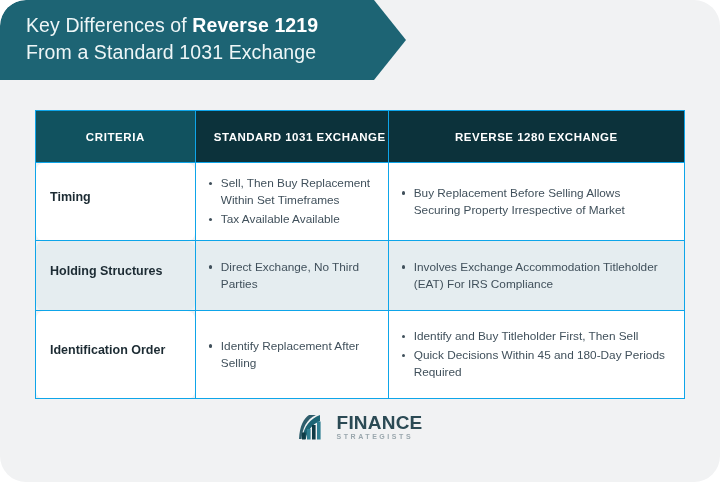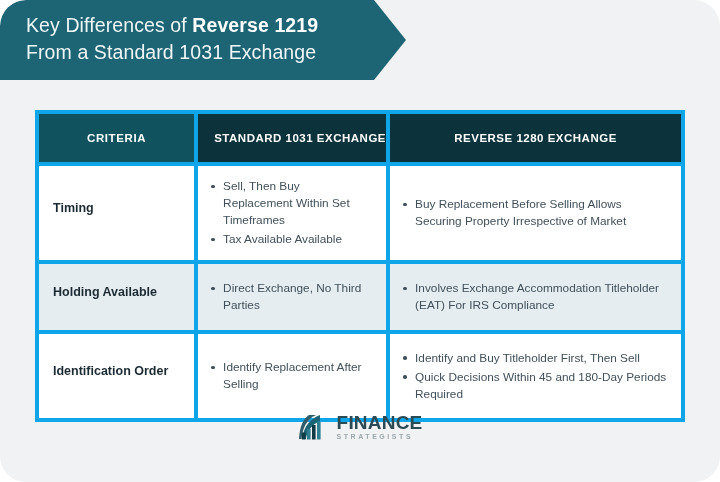--- a/index.html
+++ b/index.html
@@ -57,21 +57,21 @@
     position: absolute;
     left: 35px;
     top: 110px;
     width: 650px;
     border-collapse: collapse;
     table-layout: fixed;
   }
 
   #comparison-table td, #comparison-table th {
     vertical-align: middle;
-    border: 4px solid #0ea5e9;
+    border: 1px solid #0ea5e9;
   }
 
   
   .th-criteria {
     background: #11525f;
     color: #ffffff;
     font-size: 11.5px;
     font-weight: 700;
     letter-spacing: 0.6px;
     text-align: center;
@@ -195,21 +195,21 @@
               <li>Tax Available Available</li>
             </ul>
           </td>
           <td class="cell-list">
             <ul>
               <li>Buy Replacement Before Selling Allows Securing Property Irrespective of Market</li>
             </ul>
           </td>
         </tr>
         <tr class="row-even r2">
-          <td class="cell-criteria">Holding Available</td>
+          <td class="cell-criteria">Holding Structures</td>
           <td class="cell-list">
             <ul>
               <li>Direct Exchange, No Third Parties</li>
             </ul>
           </td>
           <td class="cell-list">
             <ul>
               <li>Involves Exchange Accommodation Titleholder (EAT) For IRS Compliance</li>
             </ul>
           </td>

